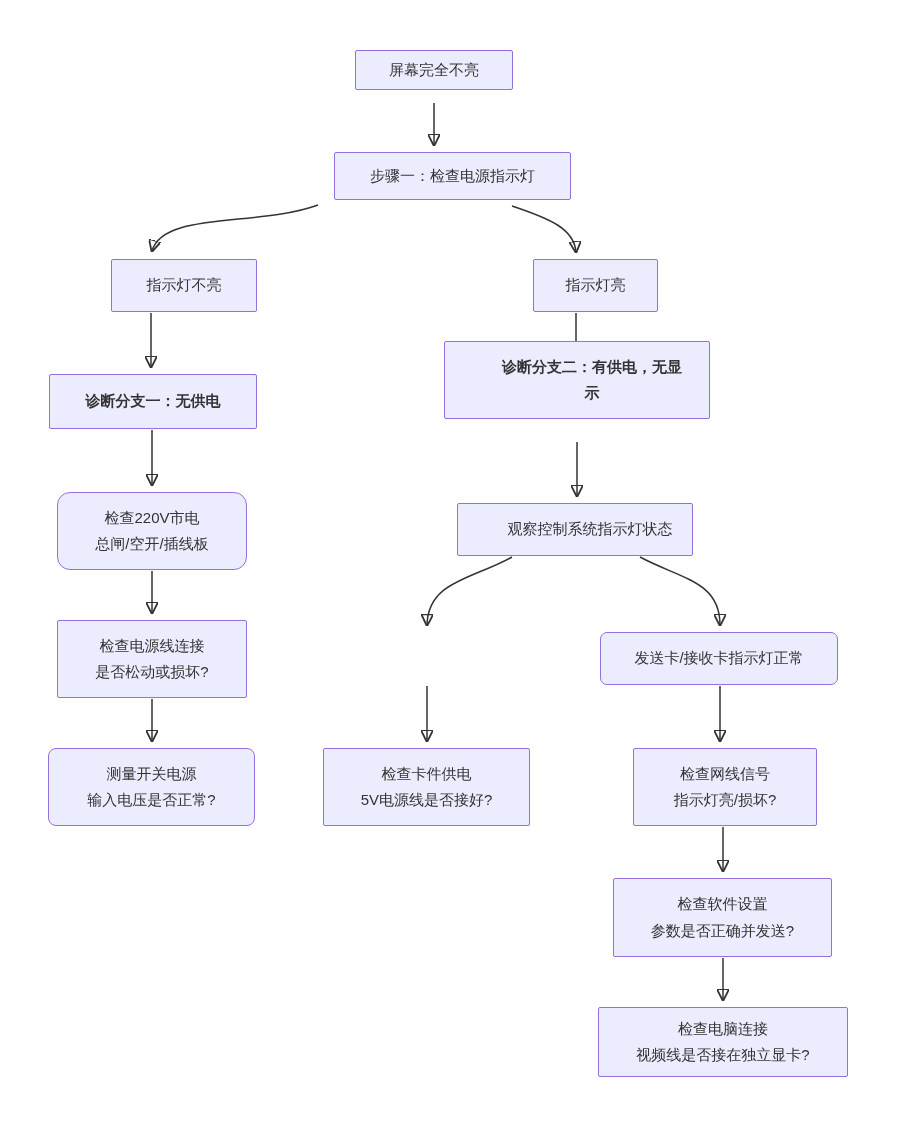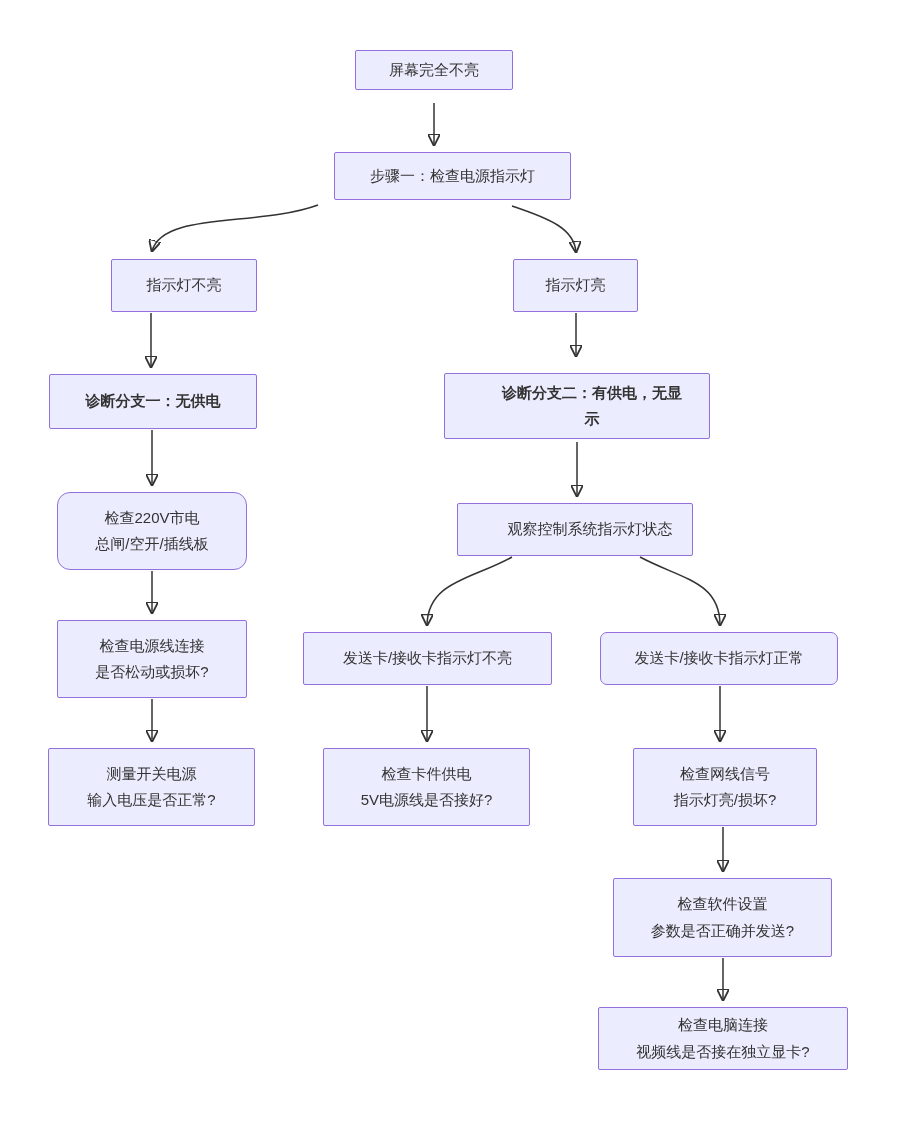--- a/index.html
+++ b/index.html
@@ -79,73 +79,70 @@
   </div>
 
   <div class="node" style="left:315px; top:152px; width:237px; height:48px;margin-left:19px;">
     <span>步骤一：检查电源指示灯</span>
   </div>
 
   <div class="node" style="left:78px; top:259px; width:146px; height:53px;margin-left:33px;">
     <span>指示灯不亮</span>
   </div>
 
-  <div class="node" style="left:513px; top:259px; width:125px; height:53px;">
+  <div class="node" style="left:533px; top:259px; width:125px; height:53px;">
     <span>指示灯亮</span>
   </div>
 
   <div class="node bold" style="left:49px; top:374px; width:208px; height:55px;">
     <span>诊断分支一：无供电</span>
   </div>
 
-  <div class="node bold" style="left:444px; top:373px; width:266px; height:66px;padding-left:40px;">
+  <div class="node bold" style="left:444px; top:341px; width:266px; height:78px;padding-left:40px;">
     <span>诊断分支二：有供电，无显
 示</span>
   </div>
 
   <div class="node" style="left:57px; top:492px; width:190px; height:78px;border-radius:13px;">
     <span>检查220V市电
 总闸/空开/插线板</span>
   </div>
 
   <div class="node" style="left:457px; top:503px; width:236px; height:53px;padding-left:40px;">
     <span>观察控制系统指示灯状态</span>
   </div>
 
   <div class="node" style="left:57px; top:620px; width:190px; height:78px;">
     <span>检查电源线连接
 是否松动或损坏?</span>
   </div>
 
-  <div class="node" style="left:303px; top:632px; width:249px; height:53px;">
-    <span>发送卡/接收卡指示灯不亮</span>
-  </div>
 
   <div class="node" style="left:600px; top:632px; width:238px; height:53px;border-radius:7px;">
     <span>发送卡/接收卡指示灯正常</span>
   </div>
 
-  <div class="node" style="left:48px; top:748px; width:207px; height:78px;">
+  <div class="node" style="left:48px; top:748px; width:207px; height:78px;border-radius:8px;">
     <span>测量开关电源
 输入电压是否正常?</span>
   </div>
 
   <div class="node" style="left:323px; top:748px; width:207px; height:78px;">
     <span>检查卡件供电
 5V电源线是否接好?</span>
   </div>
 
   <div class="node" style="left:633px; top:748px; width:184px; height:78px;">
     <span>检查网线信号
 指示灯亮/损坏?</span>
   </div>
 
   <div class="node" style="left:613px; top:878px; width:219px; height:79px;">
     <span>检查软件设置
 参数是否正确并发送?</span>
   </div>
 
-  <div class="node" style="left:598px; top:1007px; width:250px; height:63px;">
+  <div class="node" style="left:598px; top:1007px; width:250px; height:70px;">
     <span>检查电脑连接
 视频线是否接在独立显卡?</span>
   </div>
 
 </div>
 
 </body></html>

